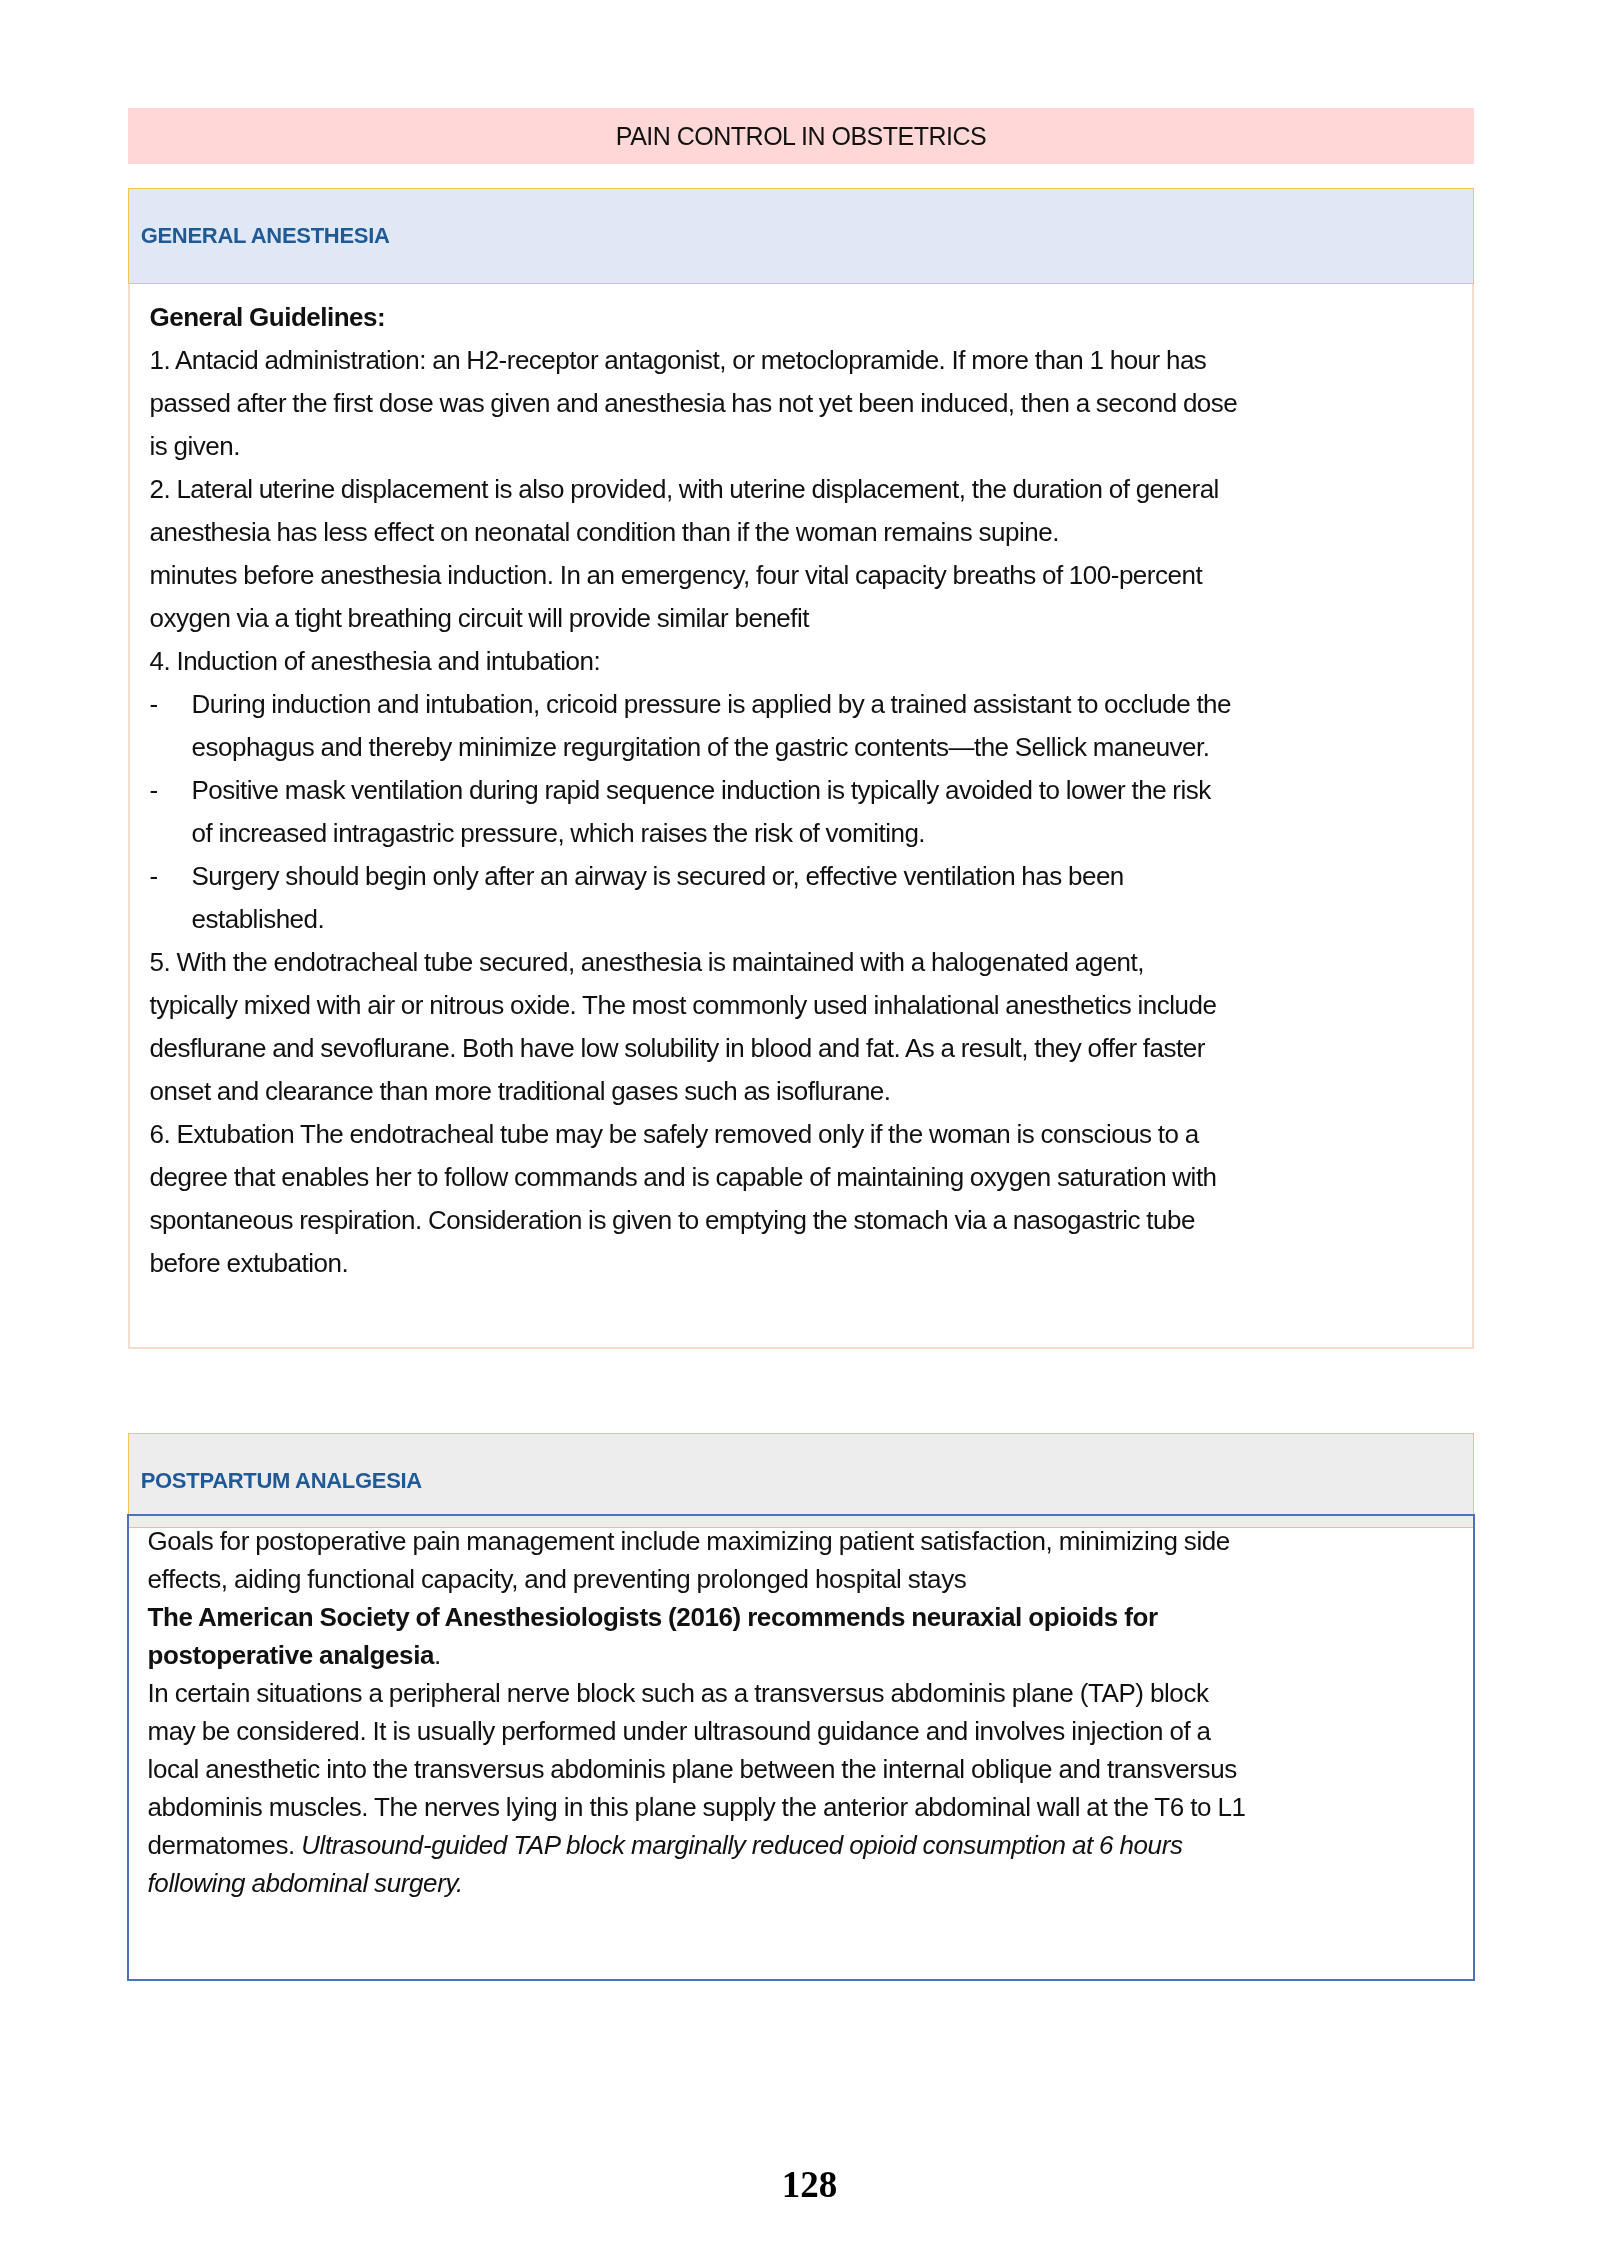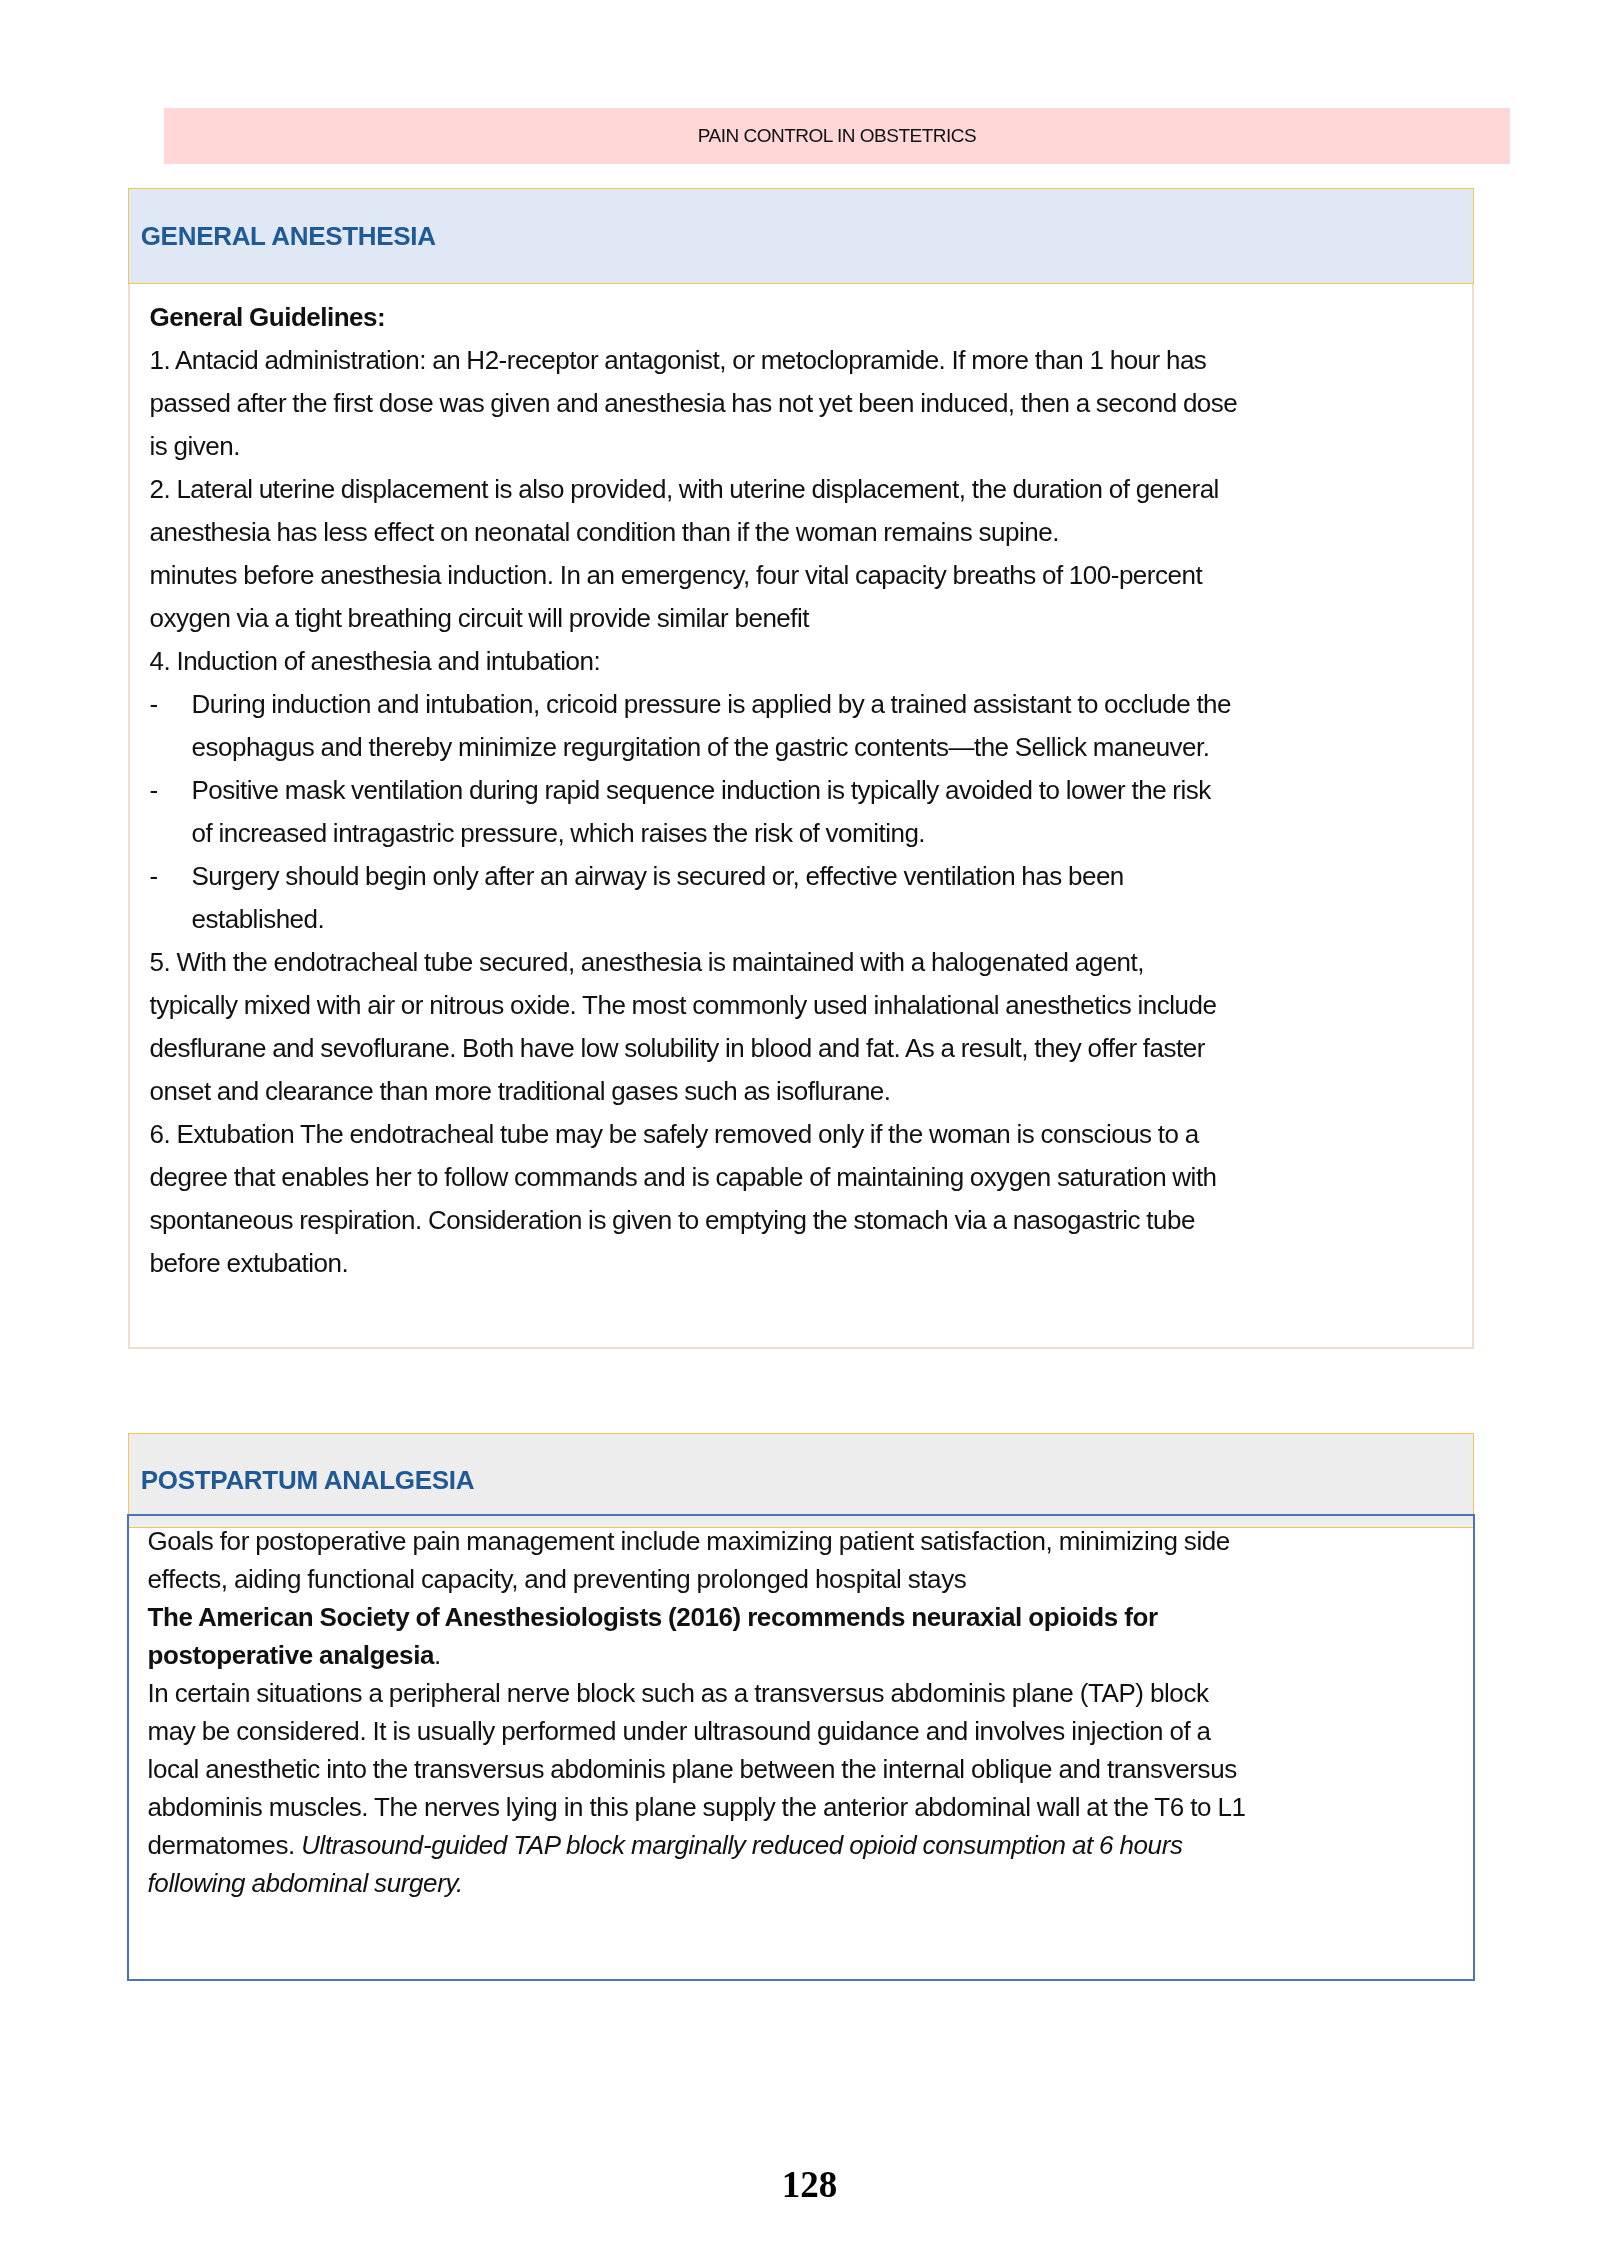--- a/index.html
+++ b/index.html
@@ -1,23 +1,23 @@
 <!DOCTYPE html>
 <html><head>
 <meta charset="utf-8">
 <style>
   html, body { margin: 0; padding: 0; background: #ffffff; }
   body { width: 1619px; height: 2263px; position: relative; overflow: hidden;
          font-family: "Liberation Sans", sans-serif; color: #111; }
   .title-bar { position: absolute; left: 128px; top: 108px; width: 1346px; height: 56px;
                background: #ffd7d7; display: flex; align-items: center; justify-content: center;
-               font-size: 19px; letter-spacing: -0.5px; color: #111; margin-left: 36px; }
+               font-size: 25px; letter-spacing: -0.5px; color: #111; }
   .sec-header { position: absolute; left: 128px; width: 1344px; border: 1px solid #f3c74e;
                 box-sizing: border-box; display: flex; align-items: center; padding-left: 11.7px;
-                font-weight: bold; font-size: 26px; color: #1f5a96; letter-spacing: -0.3px; }
+                font-weight: bold; font-size: 22px; color: #1f5a96; letter-spacing: -0.3px; }
   .ga-header { top: 188px; height: 96px; background: #e0e8f5; width: 1346px; }
   .pp-header { top: 1419px; height: 95px; background: #ededed; width: 1346px; margin-top: 14px; }
   .ga-body { position: absolute; left: 128px; top: 284px; width: 1346px; height: 1065px;
              box-sizing: border-box; border: 2px solid #f3dccb; border-top: none;
              padding: 11.7px 13.7px 0 19.5px; }
   .pp-body { position: absolute; left: 127px; top: 1514px; width: 1348px; height: 467px;
              box-sizing: border-box; border: 2.9px solid #4a72c0; padding: 5.9px 13.7px 0 18.5px; }
   .line { font-size: 26px; line-height: 43px; white-space: nowrap; letter-spacing: -0.5px; word-spacing: -0.5px; }
   .pp-body .line { line-height: 38px; letter-spacing: -0.4px; }
   .bold { font-weight: bold; }

